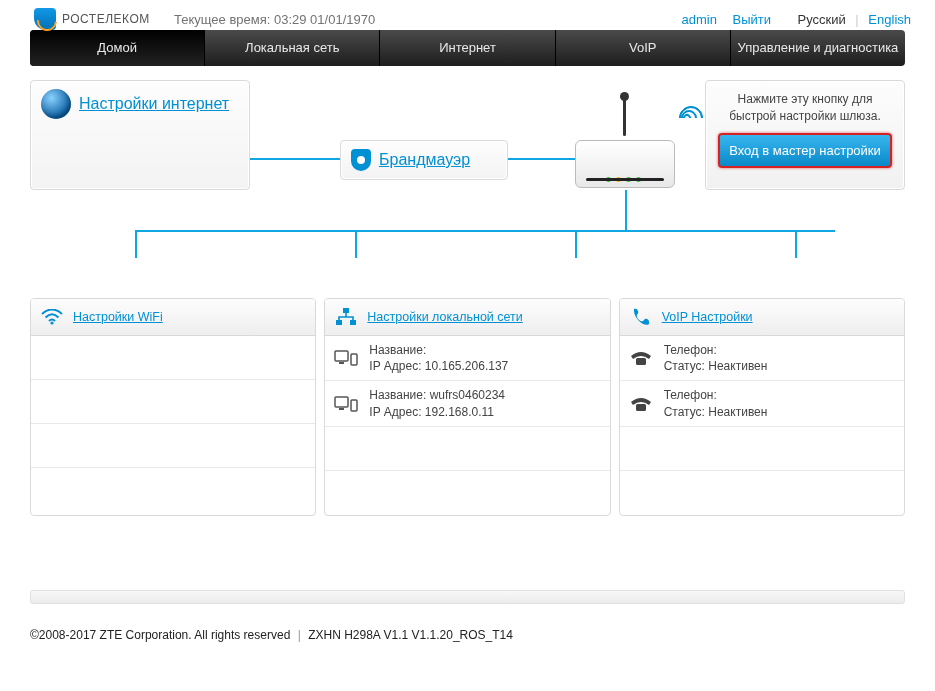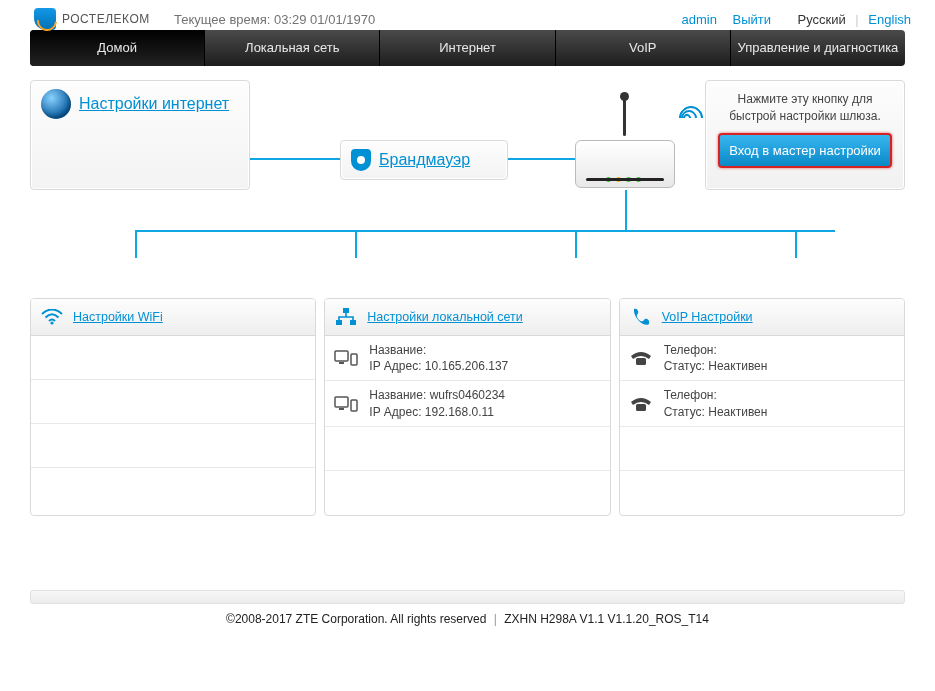--- a/index.html
+++ b/index.html
@@ -77,21 +77,21 @@
   .row { border-bottom:1px solid #e9e9e9; min-height:44px; padding:6px 8px; display:flex; align-items:center; gap:10px; font-size:12px; color:#444; }
   .row:last-child { border-bottom:none; }
   .row .info { line-height:1.35; }
 
   
   .ico { width:26px; height:20px; display:flex; align-items:center; justify-content:center; }
   .ico svg { display:block; }
 
   
   .footstripe { margin:0 30px; height:14px; background:linear-gradient(#f7f7f7,#ececec); border:1px solid #e1e1e1; border-radius:3px; }
-  .footer { padding:8px 30px 18px; font-size:12px; color:#222;text-align:center; }
+  .footer { padding:24px 30px 18px; font-size:12px; color:#222; }
   .footer .sep { color:#999; margin:0 4px; }
 </style>
 </head>
 <body>
 
 <div class="hdr">
   <div class="logo">
     <div class="logo-mark"></div>
     <span class="logo-text">РОСТЕЛЕКОМ</span>
   </div>

